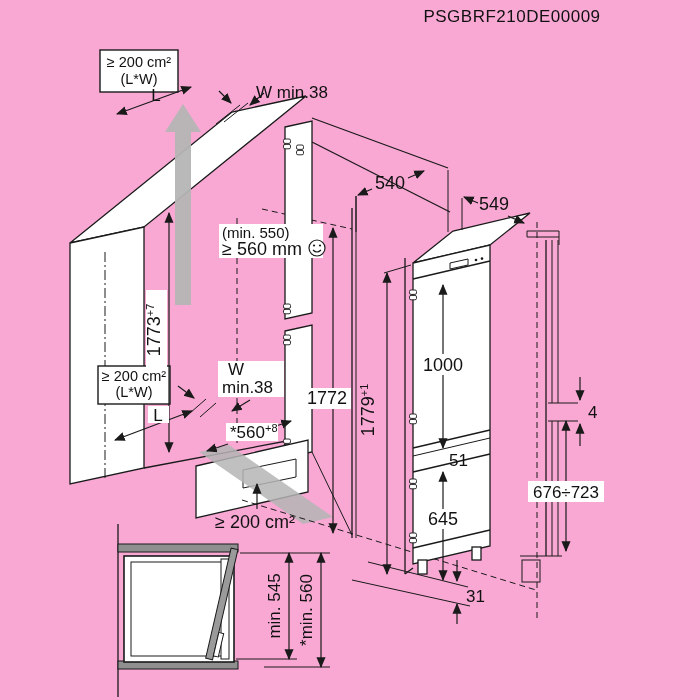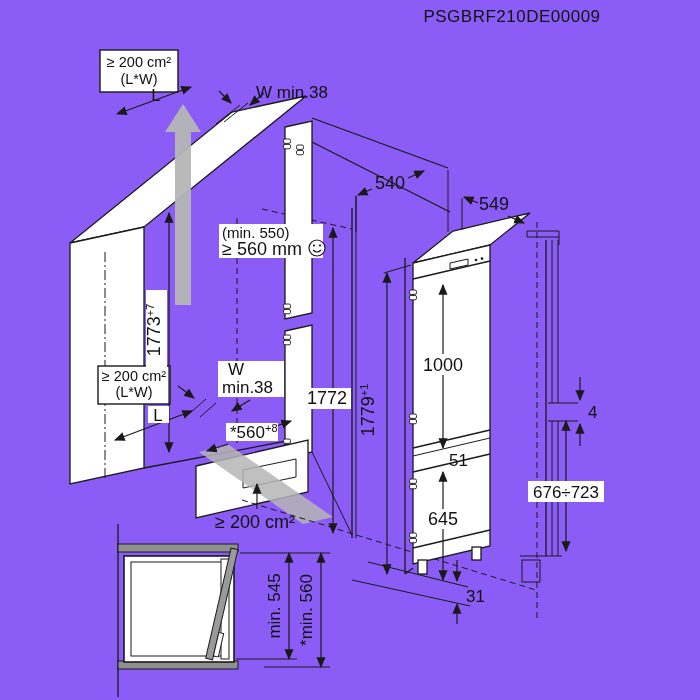--- a/index.html
+++ b/index.html
@@ -1,16 +1,16 @@
 <!DOCTYPE html>
 <html><head>
 <meta charset="utf-8">
 <style>
   html,body{margin:0;padding:0;background:#fff;}
-  .stage{width:700px;height:700px;position:relative;background:#8b5cf6;}
+  .stage{width:700px;height:700px;position:relative;background:#f9a8d4;}
   svg text{font-family:"Liberation Sans","DejaVu Sans",sans-serif;fill:#111;}
   .ln{stroke:#1a1a1a;stroke-width:1.3;fill:none;}
   .lnthin{stroke:#1a1a1a;stroke-width:1;fill:none;}
   .face{stroke:#1a1a1a;stroke-width:1.3;fill:#ffffff;}
   .dash{stroke:#1a1a1a;stroke-width:1;fill:none;stroke-dasharray:6 4;}
   .cdash{stroke:#1a1a1a;stroke-width:1;fill:none;stroke-dasharray:10 3 2 3;}
   .dim{stroke:#1a1a1a;stroke-width:1.2;fill:none;}
   .wbg{fill:#ffffff;}
   .t14{font-size:14.5px;}
   .t15{font-size:15px;}

